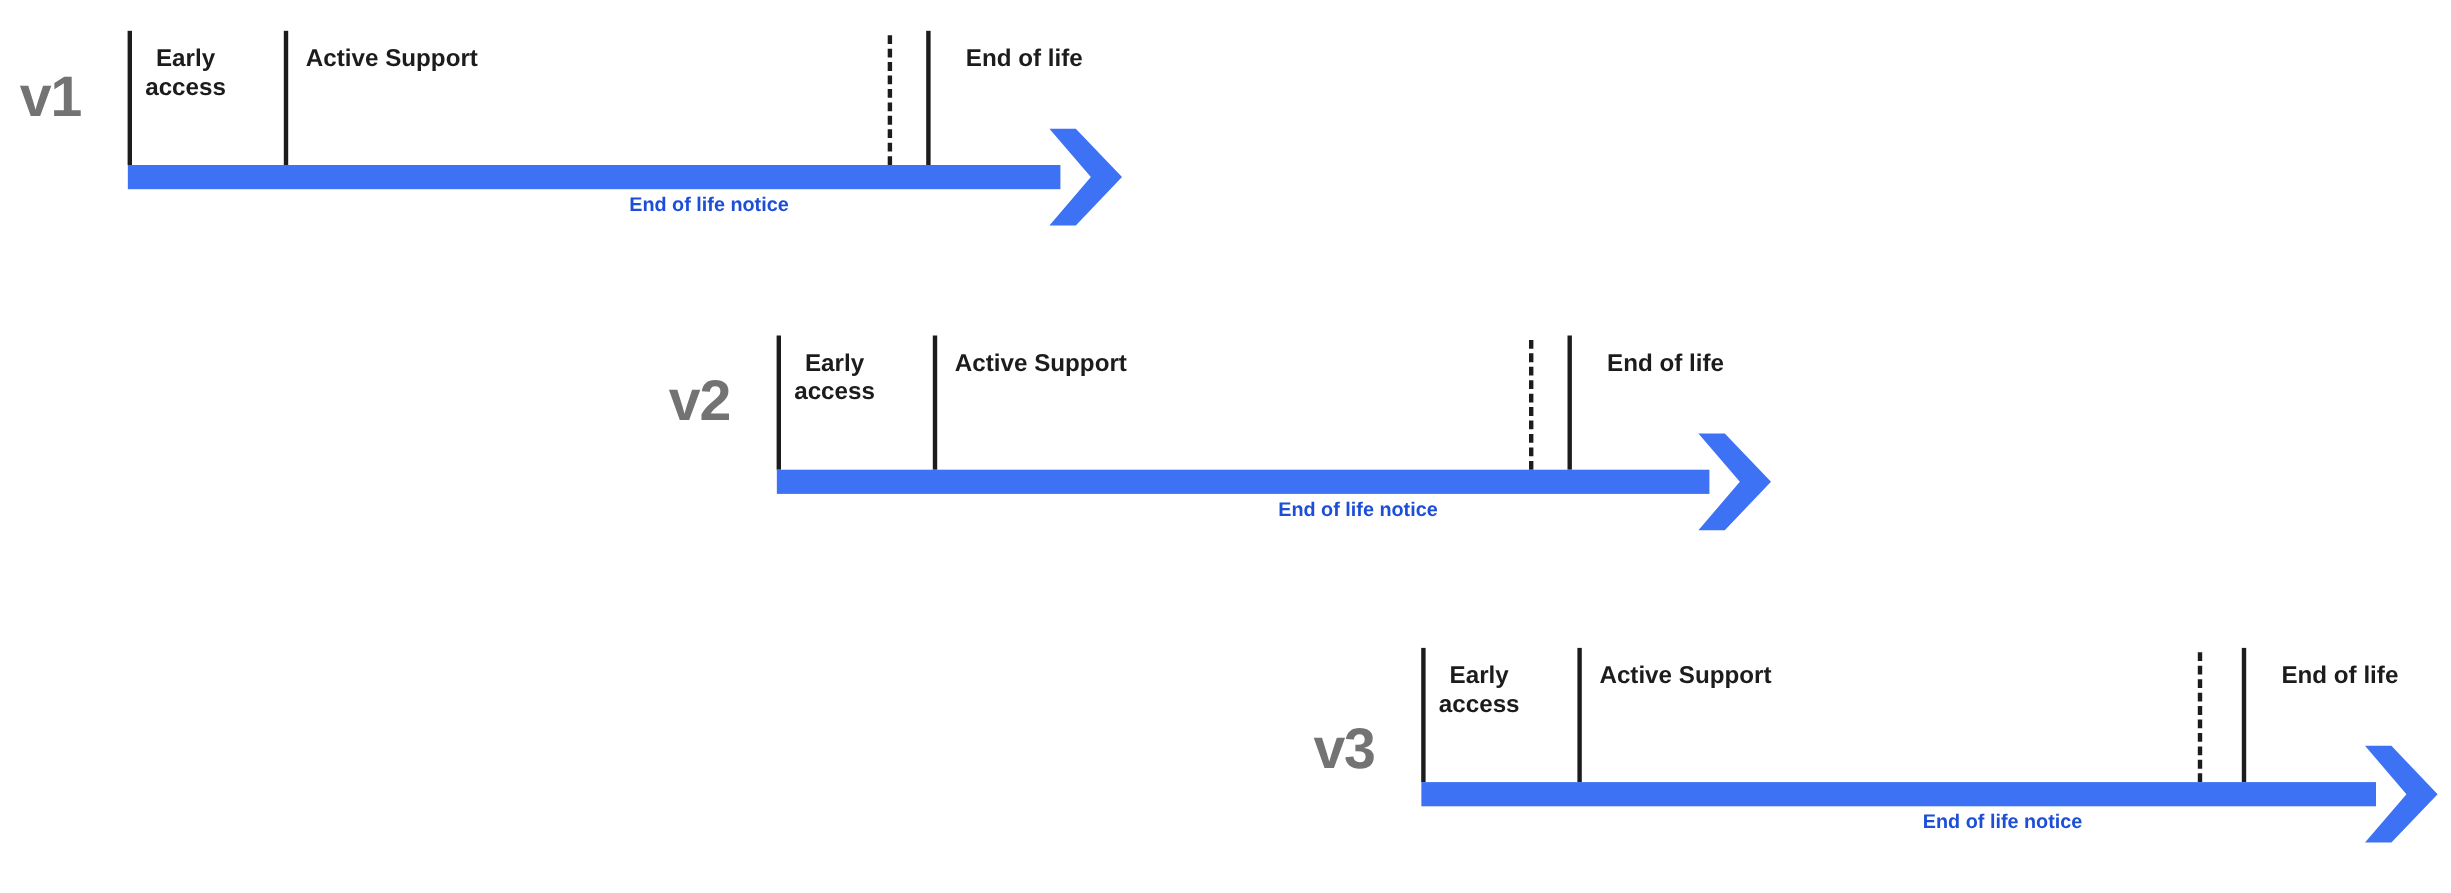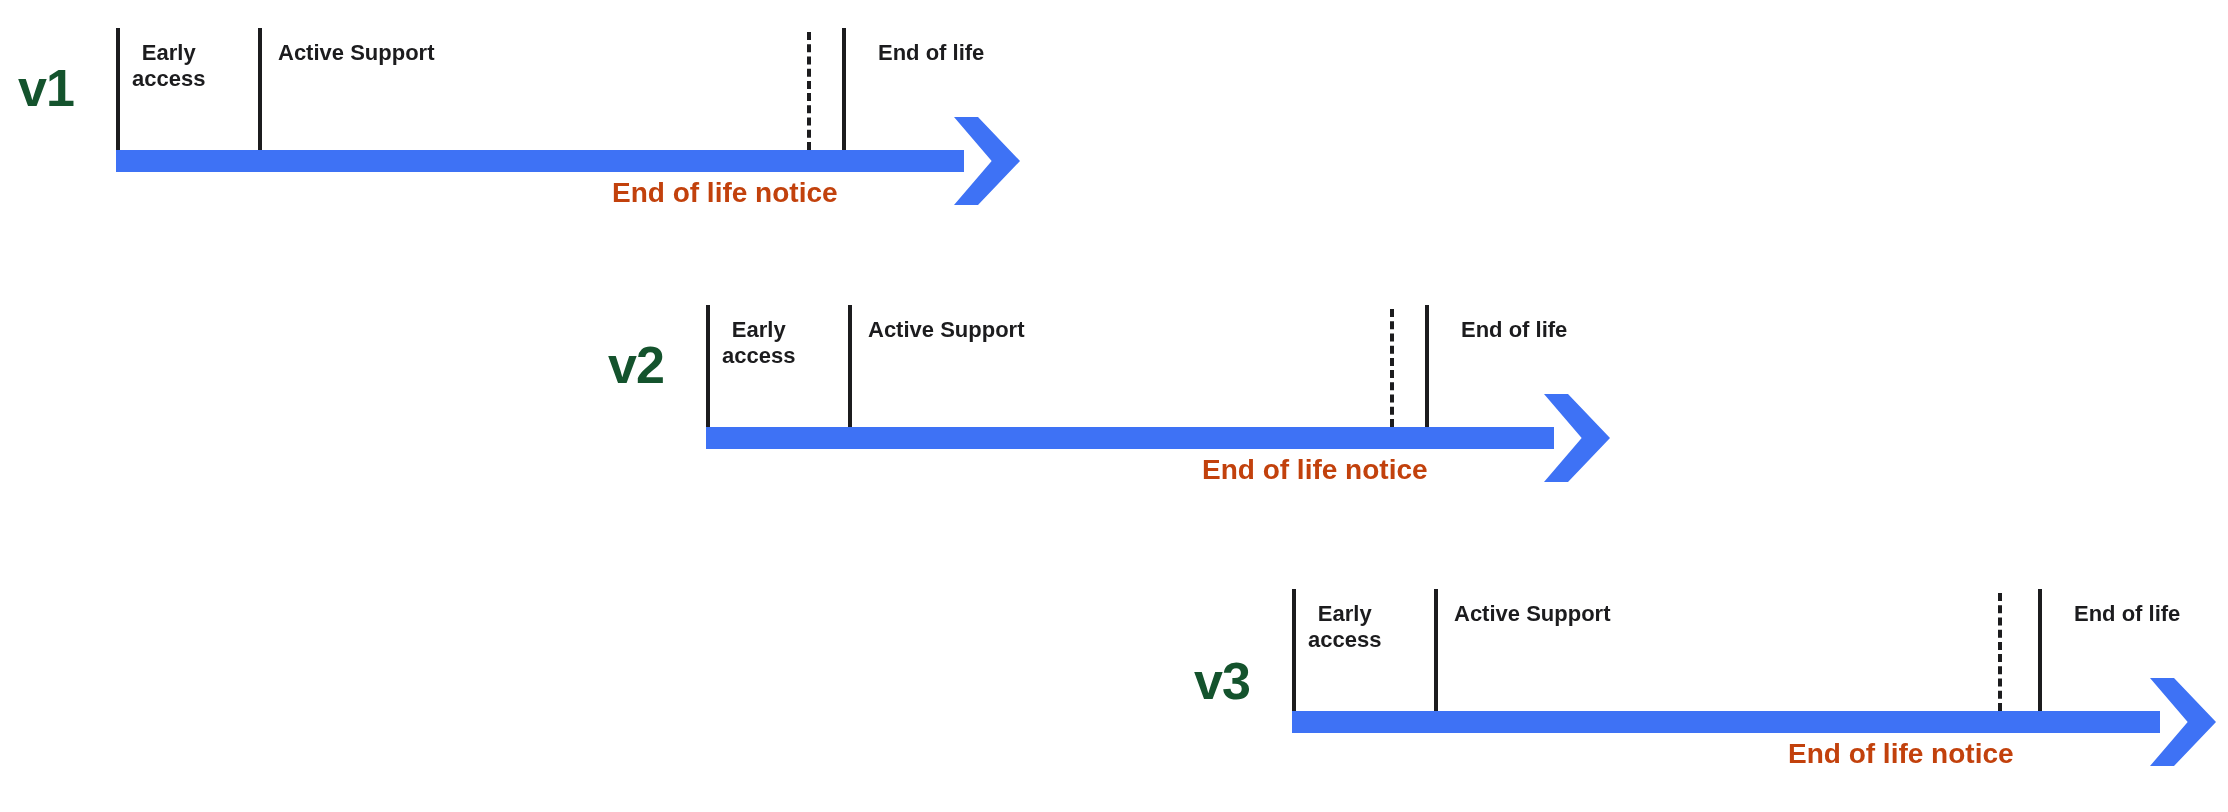--- a/index.html
+++ b/index.html
@@ -19,21 +19,21 @@
     position: relative;
     width: 2228px;
     height: 812px;
     background: #ffffff;
   }
 
   .version-label {
     position: absolute;
     font-size: 52px;
     font-weight: 700;
-    color: #14532d;
+    color: #737373;
     letter-spacing: -1px;
     line-height: 1;
     text-align: right;
     white-space: nowrap;
     pointer-events: auto;
   }
 
   .phase-divider {
     position: absolute;
     width: 4px;
@@ -54,27 +54,26 @@
     font-weight: 700;
     color: #1c1c1e;
     line-height: 1.18;
     white-space: pre-line;
     pointer-events: auto;
     text-align: center;
   }
 
   .eol-notice-label {
     position: absolute;
-    font-size: 28px;
+    font-size: 18px;
     font-weight: 700;
-    color: #c2410c;
+    color: #1d4ed8;
     line-height: 1.18;
     white-space: nowrap;
     pointer-events: auto;
-    margin-left: 40px;
   }
 
   .arrow-wrap {
     position: absolute;
     pointer-events: auto;
   }
   .arrow-wrap svg {
     display: block;
   }
 </style>

